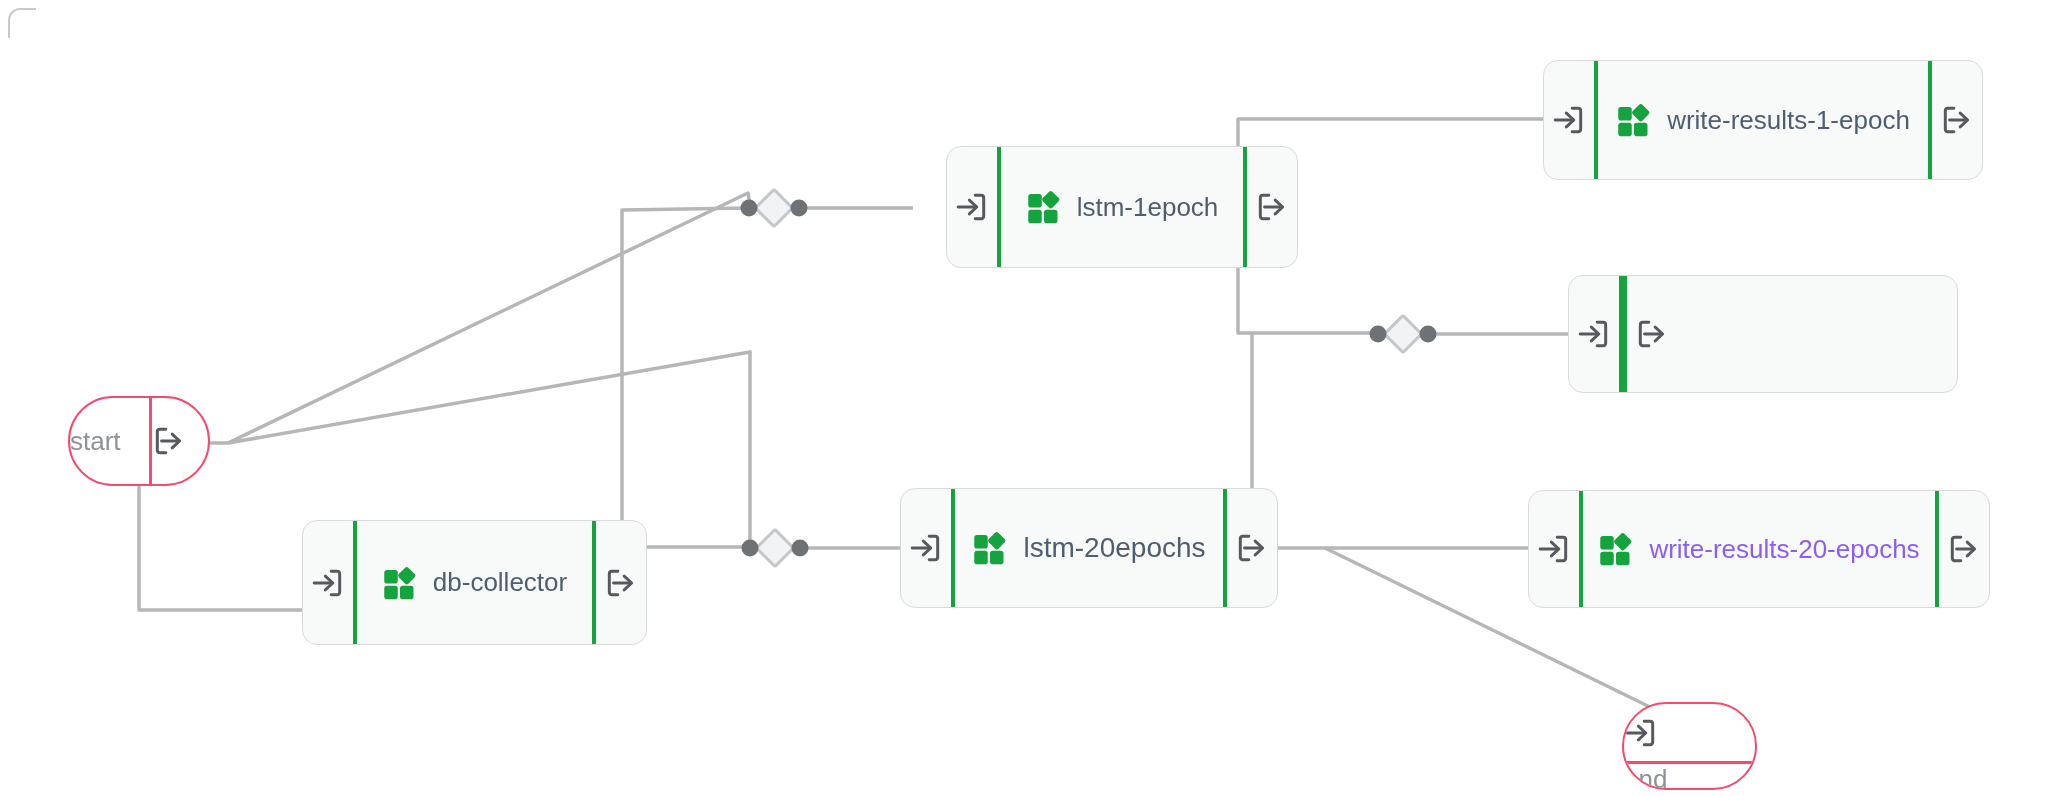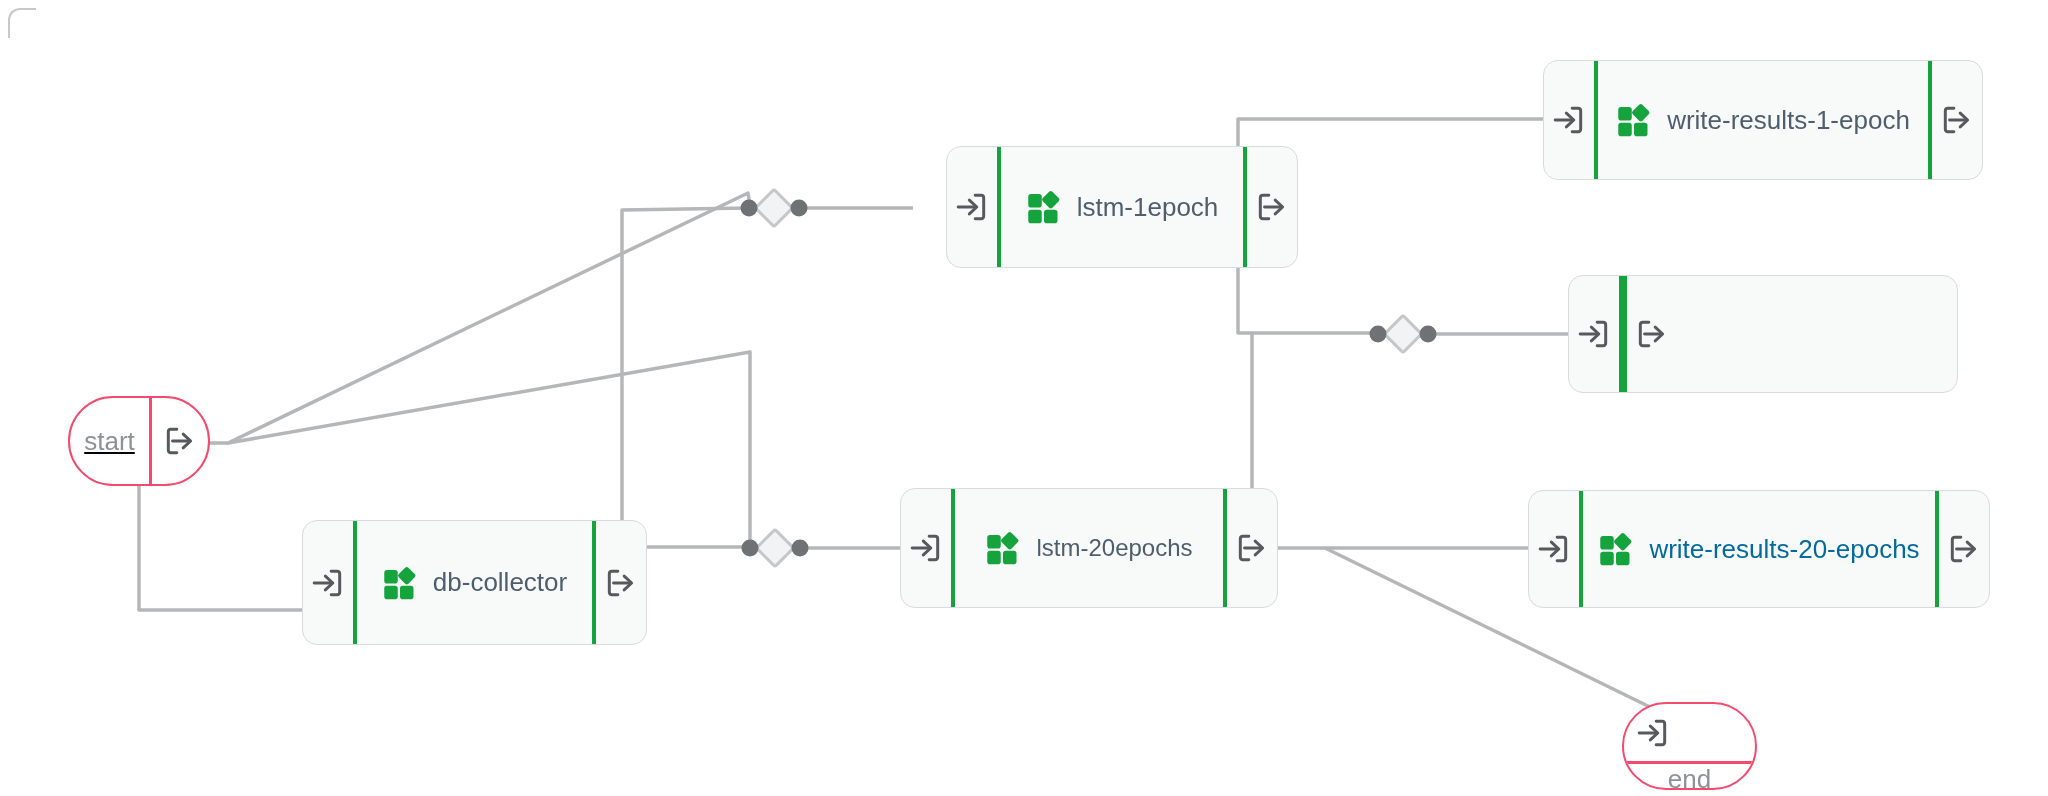--- a/index.html
+++ b/index.html
@@ -9,21 +9,21 @@
   #nodes-layer{position:absolute;left:0;top:0;width:2048px;height:796px;}
   .task{position:absolute;display:flex;align-items:stretch;box-sizing:border-box;
         border-radius:15px;overflow:hidden;}
   .zone{display:flex;align-items:center;justify-content:center;}
   .pzone{width:50px;flex:0 0 50px;}
   .vline{width:4px;flex:0 0 4px;}
   .mid{flex:1 1 auto;gap:15px;white-space:nowrap;}
   .task-label{white-space:nowrap;}
   .terminal{position:absolute;display:flex;align-items:stretch;box-sizing:border-box;
             background:#ffffff;border-radius:999px;overflow:hidden;}
-  .tzone{display:flex;align-items:center;justify-content:center;text-decoration:underline;}
+  .tzone{display:flex;align-items:center;justify-content:flex-start;}
   .tdiv{flex:0 0 2.5px;}
   #corner-mark{position:absolute;left:8px;top:8px;width:28px;height:30px;
                border-top-left-radius:12px;box-sizing:border-box;}
   svg{display:block;}
 </style>
 </head>
 <body>
 
 <div id="stage">
   <svg id="edge-layer" viewBox="0 0 2048 796" width="2048" height="796">
@@ -115,21 +115,21 @@
           </svg>
         </div>
         <div class="vline" style="background: rgb(20, 163, 60);"></div>
         <div class="zone mid">
           <svg width="36" height="36" viewBox="0 0 32 32" fill="#14a33c">
             <rect x="2" y="4.5" width="12" height="12" rx="2.5"></rect>
             <rect x="2" y="18.5" width="12" height="12" rx="2.5"></rect>
             <rect x="16" y="18.5" width="12" height="12" rx="2.5"></rect>
             <rect x="16" y="3.5" width="12" height="12" rx="2" transform="rotate(45 22 9.5)"></rect>
           </svg>
-          <span class="task-label" style="font-size: 24px; color: rgb(79, 94, 110);">lstm-20epochs</span>
+          <span class="task-label" style="font-size: 28px; color: rgb(79, 94, 110);">lstm-20epochs</span>
         </div>
         <div class="vline" style="background: rgb(20, 163, 60);"></div>
         <div class="zone pzone">
           <svg width="34" height="34" viewBox="0 0 32 32" fill="none" stroke="#56595d" stroke-width="2.8" stroke-linecap="round" stroke-linejoin="round">
             <path d="M13 5 H7.5 Q5 5 5 7.5 V24.5 Q5 27 7.5 27 H13"></path>
             <path d="M9 16 H25"></path>
             <path d="M19 9.5 L26 16 L19 22.5"></path>
           </svg>
         </div>
       </div>
@@ -187,21 +187,21 @@
           </svg>
         </div>
         <div class="vline" style="background: rgb(20, 163, 60);"></div>
         <div class="zone mid">
           <svg width="36" height="36" viewBox="0 0 32 32" fill="#14a33c">
             <rect x="2" y="4.5" width="12" height="12" rx="2.5"></rect>
             <rect x="2" y="18.5" width="12" height="12" rx="2.5"></rect>
             <rect x="16" y="18.5" width="12" height="12" rx="2.5"></rect>
             <rect x="16" y="3.5" width="12" height="12" rx="2" transform="rotate(45 22 9.5)"></rect>
           </svg>
-          <span class="task-label" style="font-size: 26px; color: #0369a1;">write-results-20-epochs</span>
+          <span class="task-label" style="font-size: 26px; color: #8b5cf6;">write-results-20-epochs</span>
         </div>
         <div class="vline" style="background: rgb(20, 163, 60);"></div>
         <div class="zone pzone">
           <svg width="34" height="34" viewBox="0 0 32 32" fill="none" stroke="#56595d" stroke-width="2.8" stroke-linecap="round" stroke-linejoin="round">
             <path d="M13 5 H7.5 Q5 5 5 7.5 V24.5 Q5 27 7.5 27 H13"></path>
             <path d="M9 16 H25"></path>
             <path d="M19 9.5 L26 16 L19 22.5"></path>
           </svg>
         </div>
       </div>

